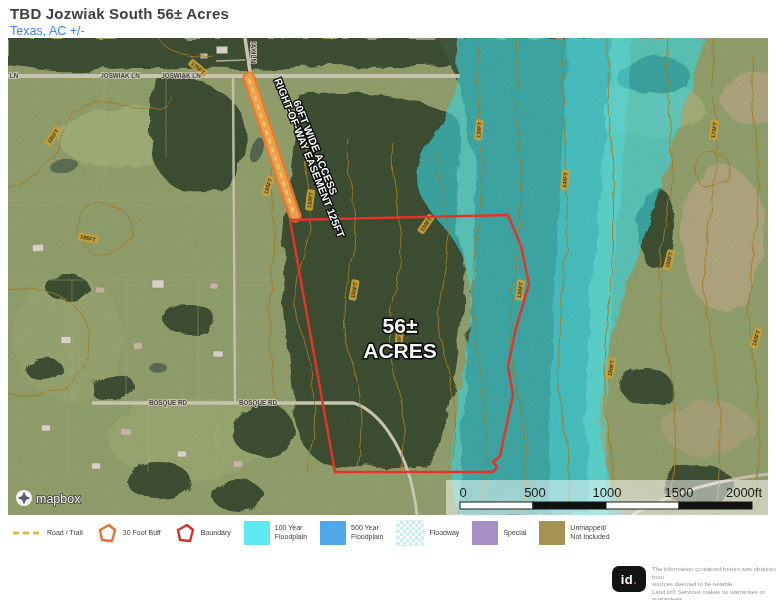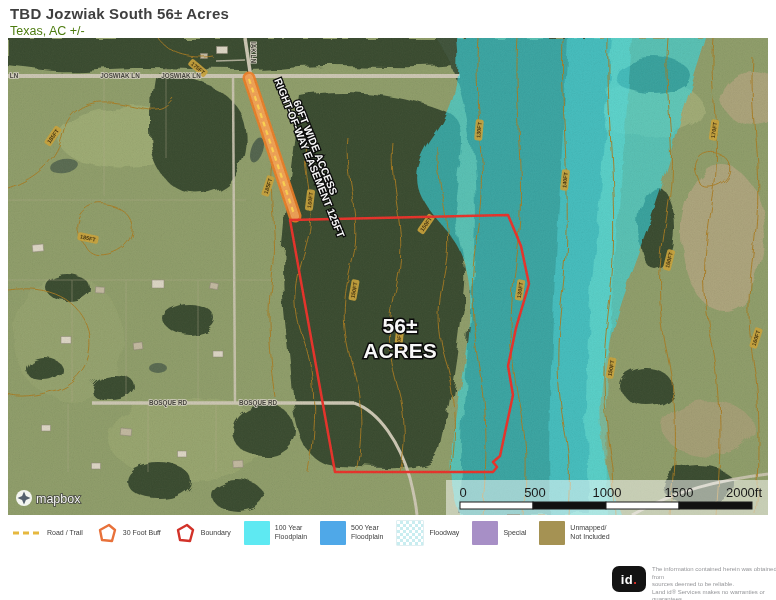--- a/index.html
+++ b/index.html
@@ -1,19 +1,19 @@
 <!DOCTYPE html>
 <html><head>
 <meta charset="utf-8">
 <style>
   html,body{margin:0;padding:0;}
   body{width:776px;height:600px;background:#ffffff;font-family:"Liberation Sans",sans-serif;position:relative;overflow:hidden;}
   .header{position:absolute;left:10px;top:5px;}
   .title{font-size:15px;font-weight:bold;color:#3f3f3f;letter-spacing:.2px;}
-  .subtitle{font-size:12.5px;color:#4d7c0f;margin-top:2px;}
+  .subtitle{font-size:12.5px;color:#3b82f6;margin-top:2px;}
   .map-wrap{position:absolute;left:8px;top:38px;width:760px;height:477px;background:#8d9c66;}
   .map-wrap svg{display:block;}
   .legend{position:absolute;left:12px;top:520px;width:560px;display:flex;align-items:center;gap:13px;}
   .legend-item{display:flex;align-items:center;gap:5px;}
   .legend-label{font-size:7px;color:#3c3c3c;line-height:1.25;white-space:nowrap;}
   .sw{flex:0 0 auto;}
   .sw-square{width:26px;height:24px;border-radius:1px;}
   .sw-checker{background:repeating-conic-gradient(#c9edf0 0% 25%, #ffffff 0% 50%) 0 0/6px 6px;border:1px solid #dfeff1;}
   .footer{position:absolute;left:612px;top:566px;display:flex;gap:6px;align-items:flex-start;}
   .id-logo{width:34px;height:26px;background:#131313;border-radius:7px;color:#fff;font-weight:bold;font-size:13px;display:flex;align-items:center;justify-content:center;letter-spacing:.5px;}

